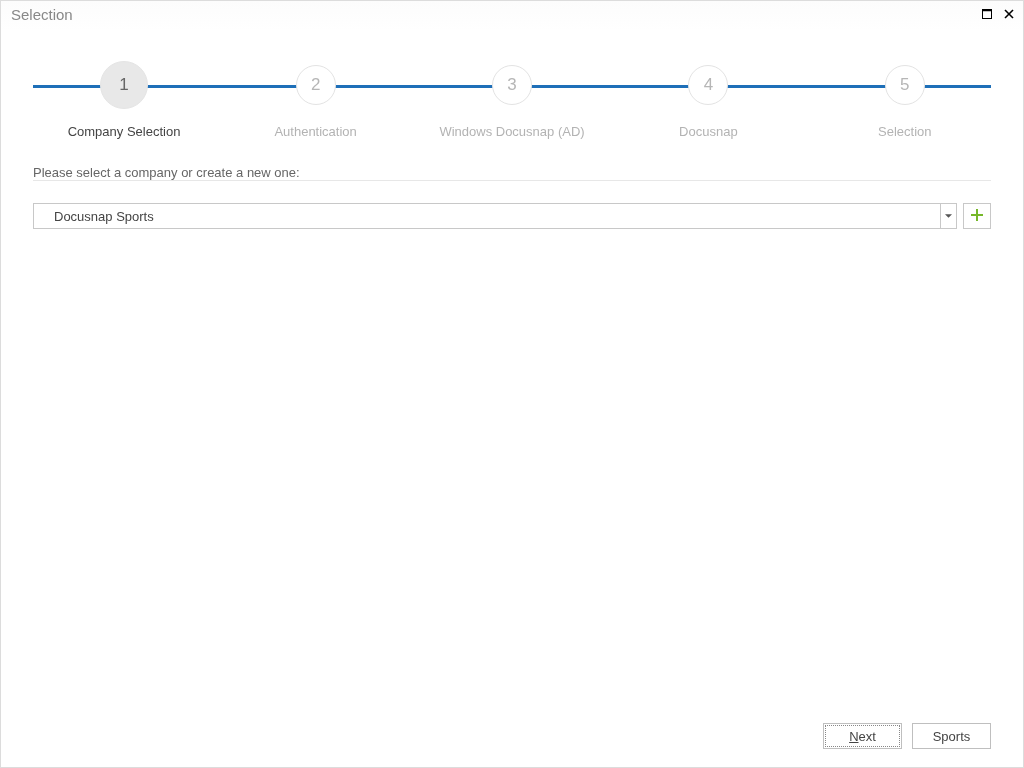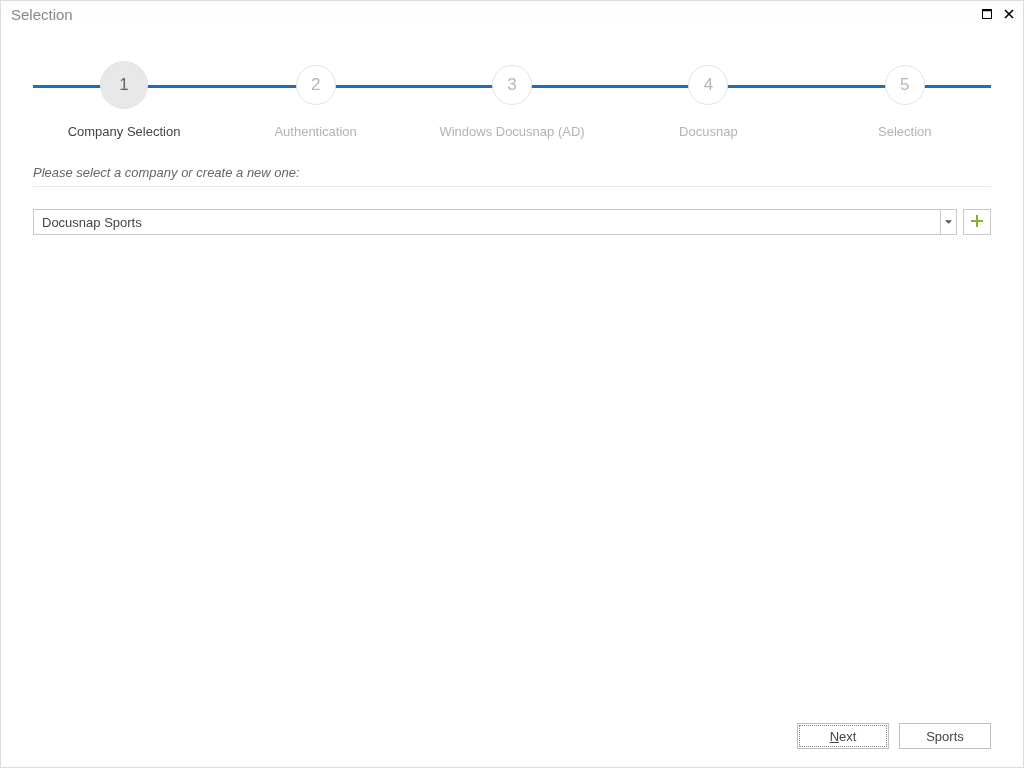--- a/index.html
+++ b/index.html
@@ -100,22 +100,20 @@
   .p1 { left: 9.5%; }
   .p2 { left: 29.5%; }
   .p3 { left: 50%; }
   .p4 { left: 70.5%; }
   .p5 { left: 91%; }
 
   
   .prompt {
     color: #666;
     font-size: 13px;
-    margin-bottom: 6px;
-    font-style: italic;
   }
   .hr {
     height: 1px;
     background: #e7e7e7;
     margin-bottom: 22px;
   }
 
   
   .row {
     display: flex;
@@ -128,20 +126,21 @@
     border: 1px solid #c8c8c8;
     height: 26px;
     background: #fff;
   }
   .combo .value {
     flex: 1;
     padding: 0 8px;
     display: flex;
     align-items: center;
     color: #444;
+    margin-left: 12px;
   }
   .combo .arrow {
     width: 16px;
     border-left: 1px solid #c8c8c8;
     display:flex; align-items:center; justify-content:center;
     cursor: pointer;
   }
   .combo .arrow svg { width:7px; height:5px; }
   .addbtn {
     width: 28px; height: 26px;
@@ -153,21 +152,21 @@
   .addbtn svg { width:14px; height:14px; }
 
   
   .footer {
     display:flex;
     justify-content:flex-end;
     gap: 10px;
     padding-top: 10px;
   }
   .btn {
-    width: 92px;
+    width: 79px;
     height: 26px;
     border: 1px solid #bfbfbf;
     background: #fff;
     display:flex; align-items:center; justify-content:center;
     font-size: 13px;
     color: #444;
     cursor: pointer;
   }
   .btn.primary {
     outline: 1px dotted #888;

